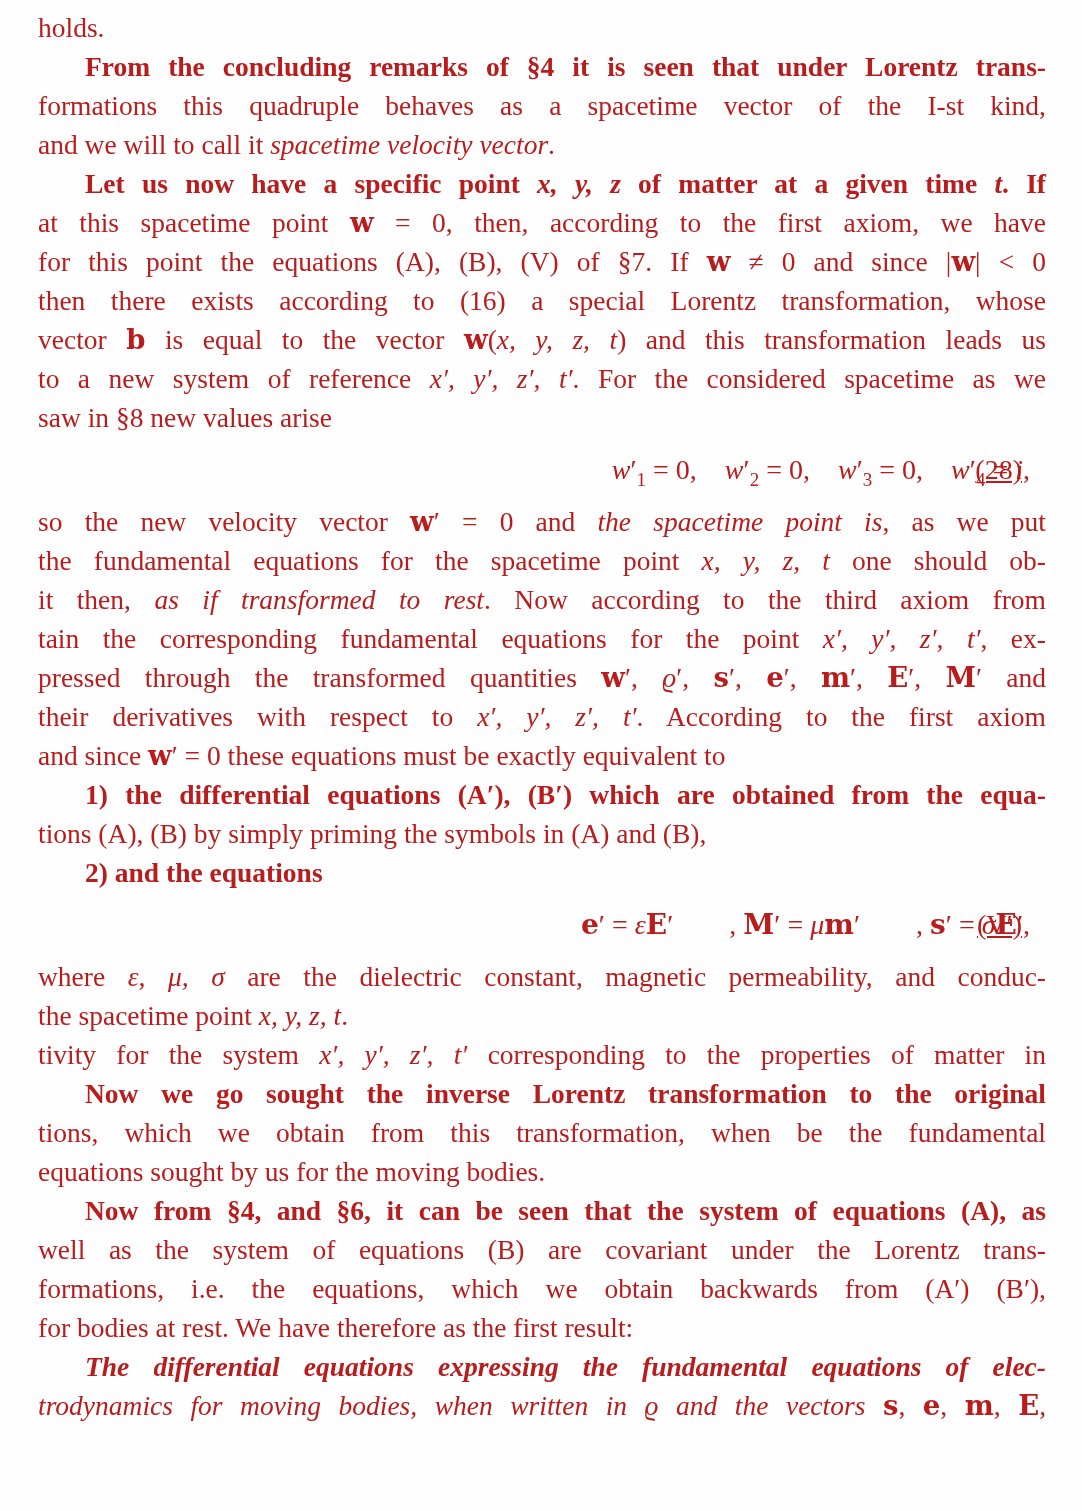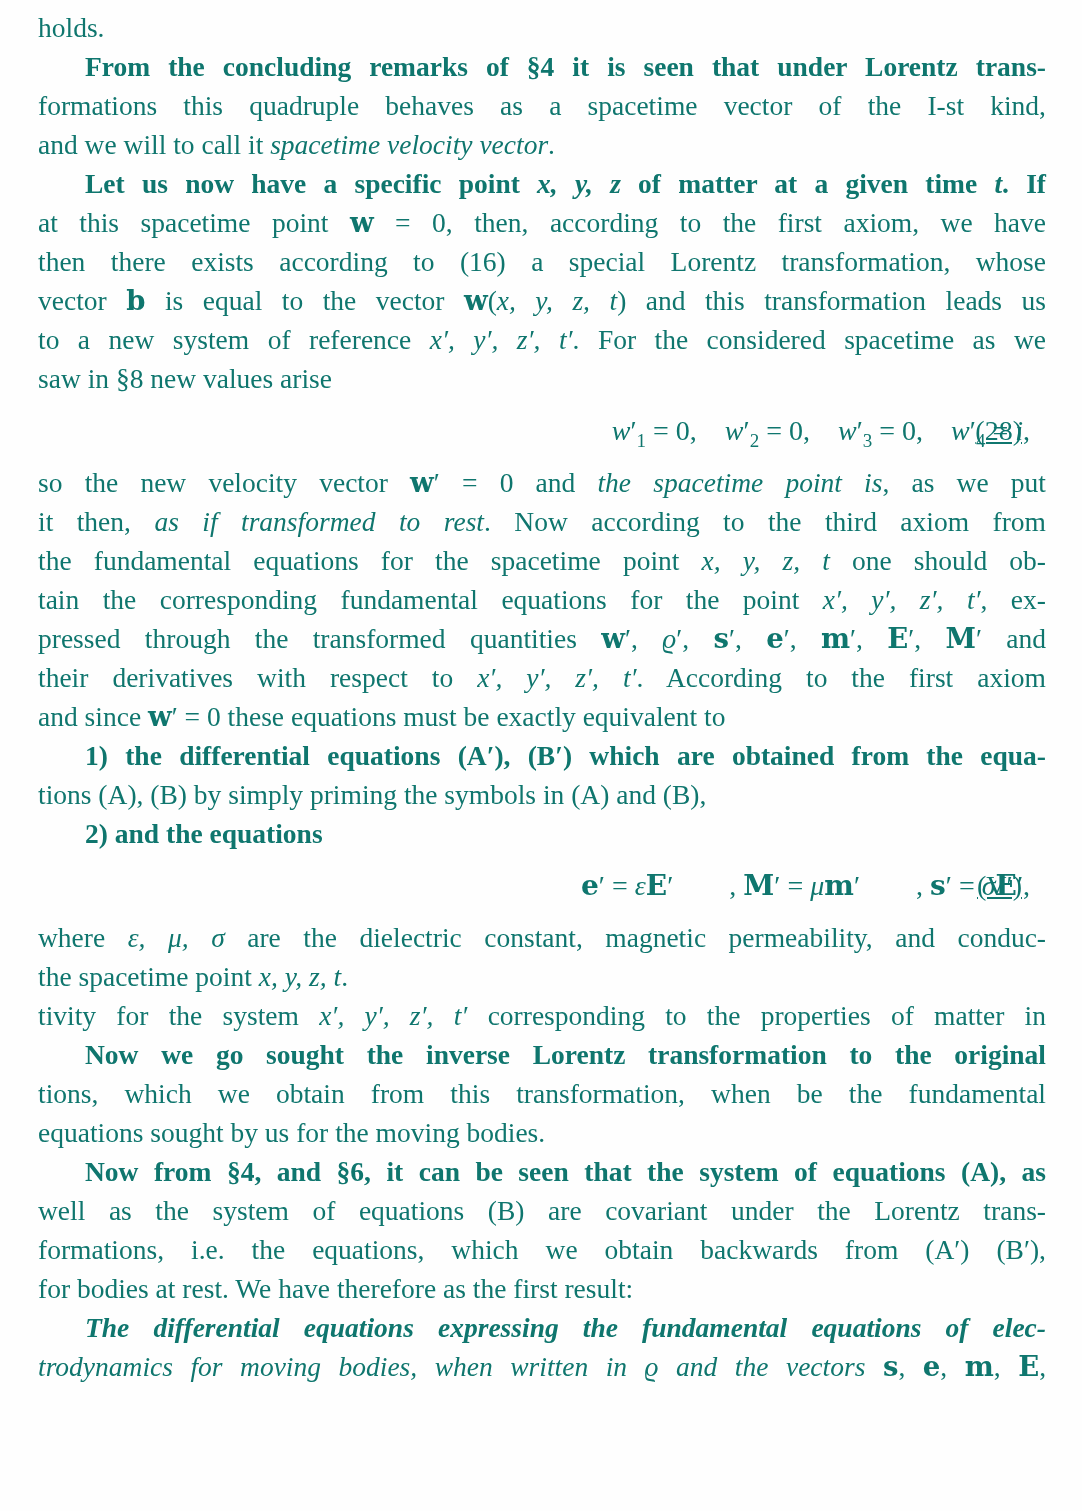--- a/index.html
+++ b/index.html
@@ -12,21 +12,21 @@
     height: 1511px;
     overflow: hidden;
   }
   .page {
     box-sizing: border-box;
     width: 1082px;
     height: 1511px;
     padding: 8px 36px 0 38px;
     font-family: "Liberation Serif", "DejaVu Serif", serif;
     font-size: 27.5px;
-    color: #0f766e;
+    color: #b91c1c;
     background: #fefefe;
   }
   .ln {
     line-height: 39px;
     text-align: justify;
   }
   
   .ln.j { text-align-last: justify; }
   
   .ln.ind { text-indent: 47px; font-weight: bold; }
@@ -57,33 +57,34 @@
 <body>
 
 <div class="page">
 
   <div class="ln">holds.</div>
   <div class="ln j ind">From the concluding remarks of §4 it is seen that under Lorentz trans-</div>
   <div class="ln j">formations this quadruple behaves as a spacetime vector of the I-st kind,</div>
   <div class="ln">and we will to call it <i>spacetime velocity vector</i>.</div>
   <div class="ln j ind">Let us now have a specific point <i>x, y, z</i> of matter at a given time <i>t</i>.  If</div>
   <div class="ln j">at this spacetime point <b>w</b> = 0, then, according to the first axiom, we have</div>
+  <div class="ln j">for this point the equations (A), (B), (V) of §7. If <b>w</b> ≠ 0 and since |<b>w</b>| &lt; 0</div>
   <div class="ln j">then there exists according to (16) a special Lorentz transformation, whose</div>
   <div class="ln j">vector <b>b</b> is equal to the vector <b>w</b>(<i>x, y, z, t</i>) and this transformation leads us</div>
   <div class="ln j">to a new system of reference <i>x′, y′, z′, t′</i>. For the considered spacetime as we</div>
   <div class="ln">saw in §8 new values arise</div>
 
   <div class="eq">
     <span><i>w</i>′<sub>1</sub> = 0, <i>w</i>′<sub>2</sub> = 0, <i>w</i>′<sub>3</sub> = 0, <i>w</i>′<sub>4</sub> = <i>i</i>,</span>
     <span class="eqno">(28)</span>
   </div>
 
   <div class="ln j">so the new velocity vector <b>w</b>′ = 0 and <i>the spacetime point is</i>, as we put</div>
+  <div class="ln j">the fundamental equations for the spacetime point <i>x, y, z, t</i> one should ob-</div>
   <div class="ln j">it then, <i>as if transformed to rest</i>.  Now according to the third axiom from</div>
-  <div class="ln j">the fundamental equations for the spacetime point <i>x, y, z, t</i> one should ob-</div>
   <div class="ln j">tain the corresponding fundamental equations for the point <i>x′, y′, z′, t′</i>, ex-</div>
   <div class="ln j">pressed through the transformed quantities <b>w</b>′, <i>ϱ</i>′, <b>s</b>′, <b>e</b>′, <b>m</b>′, <b>E</b>′, <b>M</b>′ and</div>
   <div class="ln j">their derivatives with respect to <i>x′, y′, z′, t′</i>.  According to the first axiom</div>
   <div class="ln">and since <b>w</b>′ = 0 these equations must be exactly equivalent to</div>
   <div class="ln j ind">1) the differential equations (A′), (B′) which are obtained from the equa-</div>
   <div class="ln">tions (A), (B) by simply priming the symbols in (A) and (B),</div>
   <div class="ln ind">2) and the equations</div>
 
   <div class="eq">
     <span><b>e</b>′ = <i>ε</i><b>E</b>′  , <b>M</b>′ = <i>μ</i><b>m</b>′  , <b>s</b>′ = <i>σ</i><b>E</b>′,</span>

